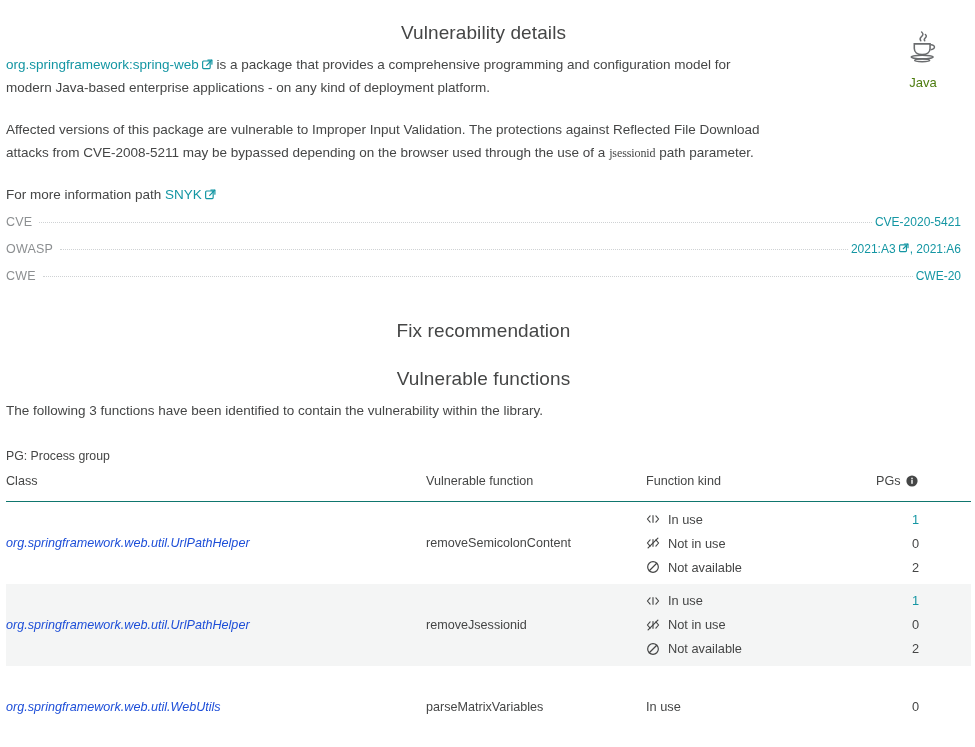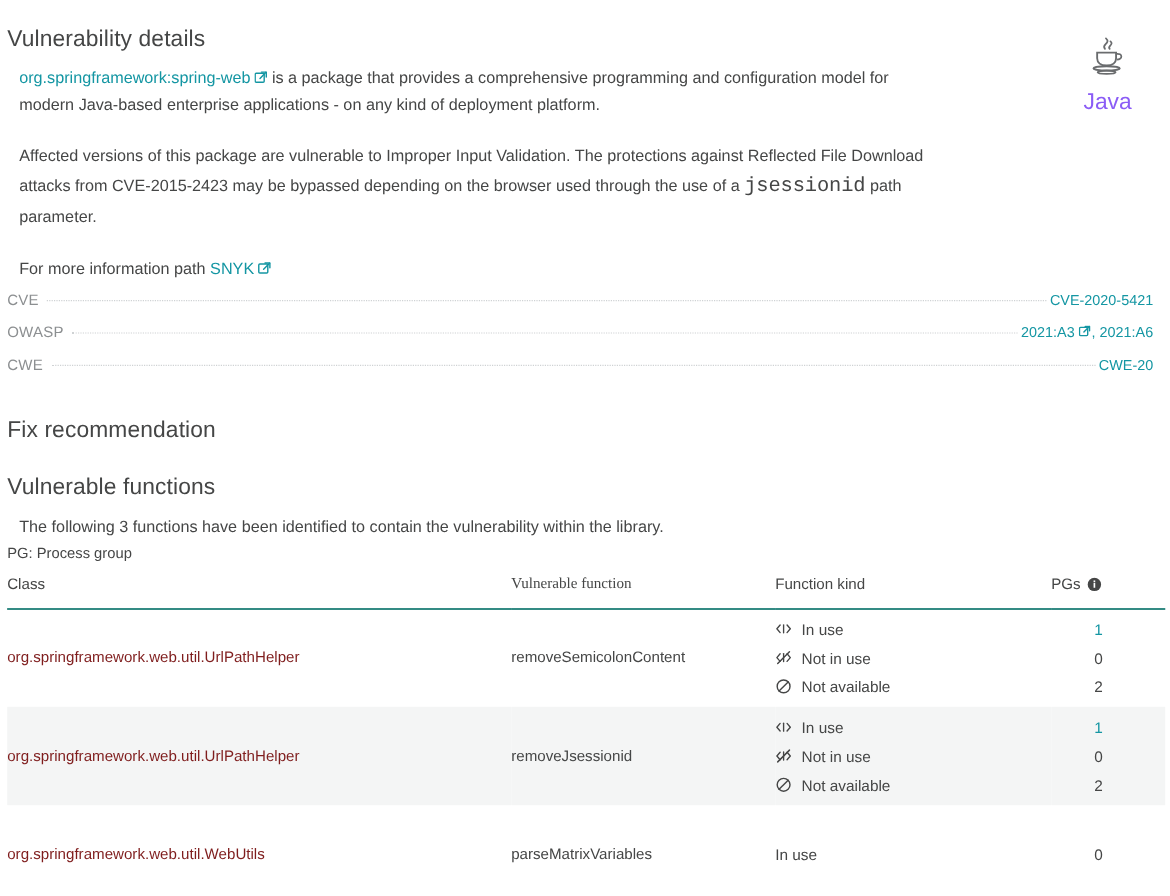--- a/index.html
+++ b/index.html
@@ -20,36 +20,37 @@
     padding: 22px 14px 0 6px;
     box-sizing: border-box;
     width: 975px;
   }
   h2.section-title {
     font-size: 19px;
     font-weight: 400;
     color: #454646;
     margin: 0 0 10px 0;
     letter-spacing: 0.1px;
+    text-align: center;
   }
   .para {
     line-height: 1.67;
-    margin: 0 0 0 10px;
+    margin: 0 0 0 0;
     max-width: 760px;
     color: #454646;
   }
   .para.spaced { margin-top: 20px; }
   a.link, .link {
     color: #1496a3;
     text-decoration: none;
     cursor: pointer;
   }
   .mono {
-    font-family: Liberation Mono, monospace;
-    font-size: 17px;
+    font-family: Liberation Serif, serif;
+    font-size: 12px;
     letter-spacing: -0.1px;
   }
   
   .ext-icon {
     display: inline-block;
     width: 11px;
     height: 11px;
     position: relative;
     vertical-align: -1px;
     margin-left: 3px;
@@ -58,22 +59,22 @@
 
   
   .java-badge {
     position: absolute;
     right: 16px;
     top: 26px;
     width: 72px;
     text-align: center;
   }
   .java-badge .label {
-    font-size: 19px;
-    color: #8b5cf6;
+    font-size: 13px;
+    color: #4d7c0f;
     margin-top: 2px;
   }
 
   
   .meta-list {
     margin-top: 8px;
     max-width: 962px;
   }
   .meta-row {
     display: flex;
@@ -103,53 +104,53 @@
   
   .fix-block { margin-top: 24px; }
 
   
   .vf-block { margin-top: 26px; }
   .vf-sub {
     margin-top: 4px;
     line-height: 1.6;
   }
   .pg-note {
-    margin-top: 4px;
+    margin-top: 28px;
     font-size: 12.3px;
     color: #454646;
   }
 
   table.vf-table {
     width: 100%;
     border-collapse: collapse;
     margin-top: 11px;
     table-layout: fixed;
   }
   table.vf-table th {
     text-align: left;
     font-weight: 400;
     font-size: 12.6px;
     color: #454646;
     padding: 0 0 13px 0;
     border-bottom: 1px solid #0f766e;
     vertical-align: bottom;
   }
   th.col-class { width: 420px; padding-left: 18px; }
-  th.col-func  { width: 220px; font-family: Liberation Serif, serif; }
+  th.col-func  { width: 220px; }
   th.col-usage { width: 230px; }
   th.col-pgs   { width: 95px; text-align: right; padding-right: 52px; }
 
   table.vf-table td {
     vertical-align: middle;
     font-size: 12.6px;
     padding: 0;
   }
   tr.vf-row { height: 82px; }
   tr.vf-row.alt td { background: #f4f5f5; }
-  td.cell-class { padding-left: 18px; color: #7f1d1d; }
+  td.cell-class { padding-left: 18px; color: #1d4ed8; font-style: italic; }
   td.cell-func  { color: #454646; }
   td.cell-usage { padding: 0; }
   td.cell-pgs   { padding: 0; }
 
   .usage-lines, .pg-lines {
     display: flex;
     flex-direction: column;
     justify-content: space-between;
     gap: 7px;
   }
@@ -213,21 +214,21 @@
   </div>
 
   <h2 class="section-title">Vulnerability details</h2>
 
   <p class="para"><a class="link">org.springframework:spring-web</a><span class="ext-icon"><svg width="11" height="11" viewBox="0 0 12 12">
           <rect x="0.7" y="2.2" width="8.2" height="8.2" rx="1" fill="none" stroke="#1496a3" stroke-width="1.3"></rect>
           <path d="M6.4 1.2h4.4v4.4" fill="none" stroke="#1496a3" stroke-width="1.3" stroke-linecap="round" stroke-linejoin="round"></path>
           <path d="M5.1 6.9l5.4-5.5" fill="none" stroke="#1496a3" stroke-width="1.3" stroke-linecap="round"></path>
         </svg></span><span> is a package that provides a comprehensive programming and configuration model for modern Java-based enterprise applications - on any kind of deployment platform.</span></p>
 
-  <p class="para spaced"><span>Affected versions of this package are vulnerable to Improper Input Validation. The protections against Reflected File Download attacks from CVE-2015-2423 may be bypassed depending on the browser used through the use of a </span><span class="mono">jsessionid</span><span> path parameter.</span></p>
+  <p class="para spaced"><span>Affected versions of this package are vulnerable to Improper Input Validation. The protections against Reflected File Download attacks from CVE-2008-5211 may be bypassed depending on the browser used through the use of a </span><span class="mono">jsessionid</span><span> path parameter.</span></p>
 
   <p class="para spaced"><span>For more information path </span><a class="link">SNYK</a><span class="ext-icon"><svg width="11" height="11" viewBox="0 0 12 12">
           <rect x="0.7" y="2.2" width="8.2" height="8.2" rx="1" fill="none" stroke="#1496a3" stroke-width="1.3"></rect>
           <path d="M6.4 1.2h4.4v4.4" fill="none" stroke="#1496a3" stroke-width="1.3" stroke-linecap="round" stroke-linejoin="round"></path>
           <path d="M5.1 6.9l5.4-5.5" fill="none" stroke="#1496a3" stroke-width="1.3" stroke-linecap="round"></path>
         </svg></span></p>
 
   <div class="meta-list">
 
     <div class="meta-row">

